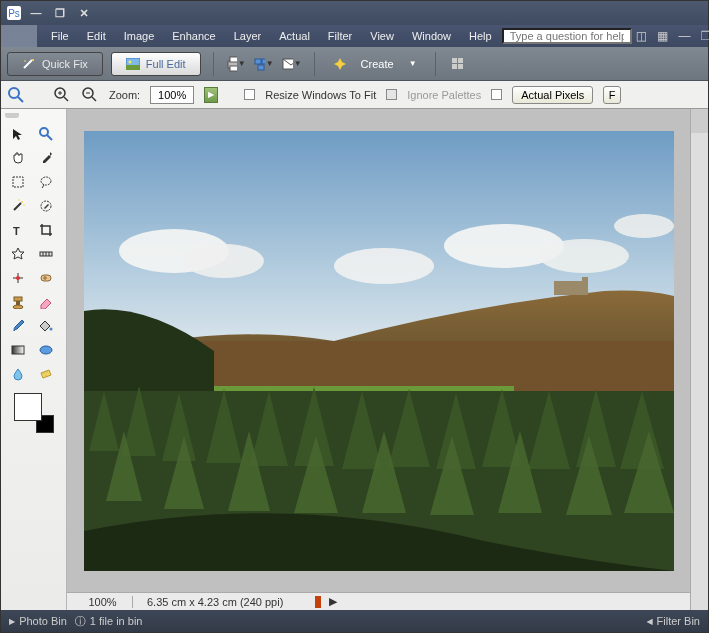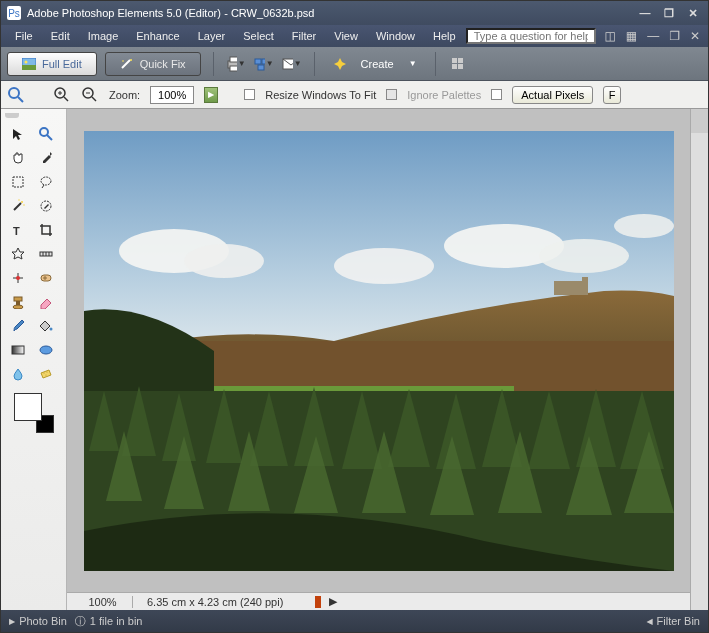--- a/index.html
+++ b/index.html
@@ -6,21 +6,21 @@
   body { width: 709px; height: 633px; overflow: hidden; background: #e5e5e5; }
   .app { display: flex; flex-direction: column; height: 633px; border: 1px solid #333; background: linear-gradient(#7a8499,#606a80); }
 
   
   .titlebar { height: 24px; background: linear-gradient(#4c596f,#3f4b60); display: flex; align-items: center; padding: 0 6px; color: #fff; gap: 6px; }
   .titlebar .title-text { flex: 1; font-size: 12px; }
   .titlebar .winbtn { width: 18px; height: 15px; color: #ddd; display: flex; align-items: center; justify-content: center; cursor: pointer; font-weight: bold; }
   .app-icon { width: 14px; height: 14px; background:#fff; border-radius:2px; display:flex; align-items:center; justify-content:center; color:#3b74c4; font-weight:normal; font-size:10px; }
 
   
-  .menubar { height: 22px; background: linear-gradient(#495571,#3d4960); display: flex; align-items: center; padding: 0 6px; color: #eee; gap: 2px; }
+  .menubar { height: 22px; background: linear-gradient(#495571,#3d4960); display: flex; align-items: center; padding: 0 6px; color: #eee; gap: 2px; margin-left: 36px; }
   .menubar .menuitem { padding: 2px 8px; cursor: pointer; }
   .help-search { background: #fff; color: #555; padding: 1px 6px; width: 130px; height: 16px; }
   .menubar-right { margin-left: auto; display:flex; align-items:center; gap:6px; }
   .mb-icon { color:#ccc; cursor:pointer; padding:0 2px; font-size:12px; }
 
   
   .modesbar { height: 34px; background: linear-gradient(#808891,#6d757e); display:flex; align-items:center; padding:0 6px; gap:8px; border-bottom:1px solid #4b525c; }
   .modebtn { height:24px; padding:0 14px; display:flex; align-items:center; gap:6px; border-radius:3px; border:1px solid #444; cursor:pointer; }
   .modebtn.active { background:linear-gradient(#fefefe,#dadada); color:#4a6a9b; }
   .modebtn.inactive { background:linear-gradient(#828a94,#6c737d); color:#e8e8e8; }
@@ -79,71 +79,66 @@
 
   svg { display:block; }
 </style>
 </head>
 <body>
 
 <div class="app">
 
   <div class="titlebar">
     <span class="app-icon">Ps</span>
-    <span class="title-text">
-      <span>Adobe Photoshop Elements 5.0 (Editor)</span>
-      <span> - </span>
-      <span>CRW_0632b.psd</span>
-    </span>
     <span class="winbtn">—</span>
     <span class="winbtn">❐</span>
     <span class="winbtn">✕</span>
   </div>
 
   <div class="menubar">
     <span class="menuitem">File</span>
     <span class="menuitem">Edit</span>
     <span class="menuitem">Image</span>
     <span class="menuitem">Enhance</span>
     <span class="menuitem">Layer</span>
-    <span class="menuitem">Select</span>
+    <span class="menuitem">Actual</span>
     <span class="menuitem">Filter</span>
     <span class="menuitem">View</span>
     <span class="menuitem">Window</span>
     <span class="menuitem">Help</span>
     <input class="help-search" placeholder="Type a question for help" style="">
     <span class="menubar-right">
       <span class="mb-icon">◫</span>
       <span class="mb-icon">▦</span>
       <span class="mb-icon">—</span>
       <span class="mb-icon">❐</span>
       <span class="mb-icon">✕</span>
     </span>
   </div>
 
   <div class="modesbar">
+    <div class="modebtn inactive">
+      <span class="modeicon">
+        <svg width="14" height="12">
+            <line x1="2" y1="10" x2="10" y2="2" stroke="#fff" stroke-width="2"></line>
+            <circle cx="11" cy="2" r="1" fill="#ffe657"></circle>
+            <circle cx="3" cy="3" r="0.8" fill="#ffe657"></circle>
+          </svg>
+      </span>
+      <span>Quick Fix</span>
+    </div>
     <div class="modebtn active">
       <span class="modeicon">
         <svg width="14" height="12">
             <rect x="0" y="0" width="14" height="12" fill="#7fb9e6" stroke="#3b74c4"></rect>
             <rect x="0" y="7" width="14" height="5" fill="#6a9a3a"></rect>
             <circle cx="4" cy="4" r="1.5" fill="#ffe657"></circle>
           </svg>
       </span>
       <span>Full Edit</span>
-    </div>
-    <div class="modebtn inactive">
-      <span class="modeicon">
-        <svg width="14" height="12">
-            <line x1="2" y1="10" x2="10" y2="2" stroke="#fff" stroke-width="2"></line>
-            <circle cx="11" cy="2" r="1" fill="#ffe657"></circle>
-            <circle cx="3" cy="3" r="0.8" fill="#ffe657"></circle>
-          </svg>
-      </span>
-      <span>Quick Fix</span>
     </div>
     <span class="sep"></span>
     <span class="tb-icon">
       <svg width="18" height="16">
           <rect x="2" y="5" width="14" height="7" fill="#bbb" stroke="#555"></rect>
           <rect x="4" y="1" width="10" height="5" fill="#fff" stroke="#555"></rect>
           <rect x="4" y="10" width="10" height="5" fill="#fff" stroke="#555"></rect>
         </svg>
       <span class="dropdown-arrow">▼</span>
     </span>

